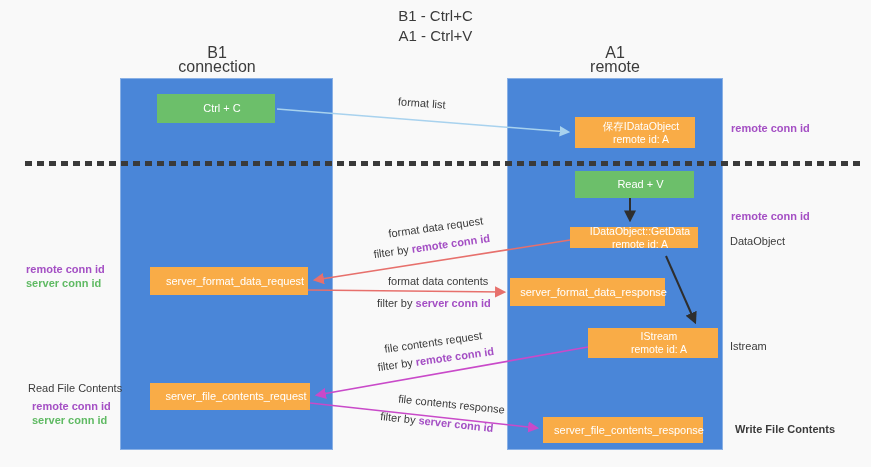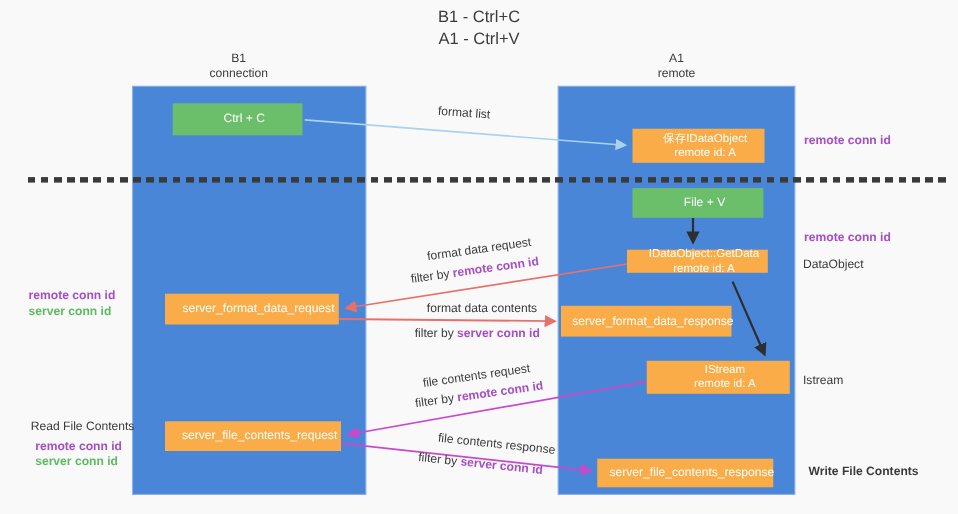--- a/index.html
+++ b/index.html
@@ -6,21 +6,21 @@
     --column-blue:#4a86d8; --box-green:#6cbf6a; --box-orange:#f9ac47;
     --arrow-lightblue:#a8d2ee; --arrow-red:#e7706c; --arrow-magenta:#c94ac9;
     --text-purple:#a44fc4; --text-green:#5fba63; --text-dark:#3b3b3b; --bg:#f9f9f9;
   }
   *{margin:0;padding:0;box-sizing:border-box;}
   body{background:#e8e8e8;font-family:"Liberation Sans",sans-serif;}
   .canvas{position:relative;width:871px;height:467px;background:var(--bg);overflow:hidden;}
 
   .title-block{position:absolute;left:0;top:6px;width:871px;text-align:center;
     font-size:15px;line-height:20px;color:var(--text-dark);}
-  .lane-header{position:absolute;width:140px;text-align:center;font-size:11px;
+  .lane-header{position:absolute;width:140px;text-align:center;font-size:16px;
     line-height:14px;color:var(--text-dark);}
   .lane-header.left{left:147px;top:46px;}
   .lane-header.right{left:545px;top:46px;}
 
   .lane{position:absolute;top:78px;height:372px;background:var(--column-blue);
     border:1px solid rgba(255,255,255,0.35);}
   .lane.left{left:120px;width:213px;}
   .lane.right{left:507px;width:216px;}
 
   .dashed-line{position:absolute;left:25px;top:161px;width:838px;height:5px;
@@ -103,21 +103,21 @@
   <div class="node green" style="left:157px;top:94px;width:118px;height:29px;">
     <div>Ctrl + C</div>
   </div>
 
   <div class="node orange" style="left:575px;top:117px;width:120px;height:31px;">
     <div class="l2">保存IDataObject</div>
     <div class="l2">remote id: A</div>
   </div>
 
   <div class="node green" style="left:575px;top:171px;width:119px;height:27px;">
-    <div>File + V</div>
+    <div>Read + V</div>
   </div>
 
   <div class="node orange" style="left:570px;top:227px;width:128px;height:21px;">
     <div class="l2">IDataObject::GetData</div>
     <div class="l2">remote id: A</div>
   </div>
 
   <div class="node orange" style="left:150px;top:267px;width:158px;height:28px;">
     <div>server_format_data_request</div>
   </div>

